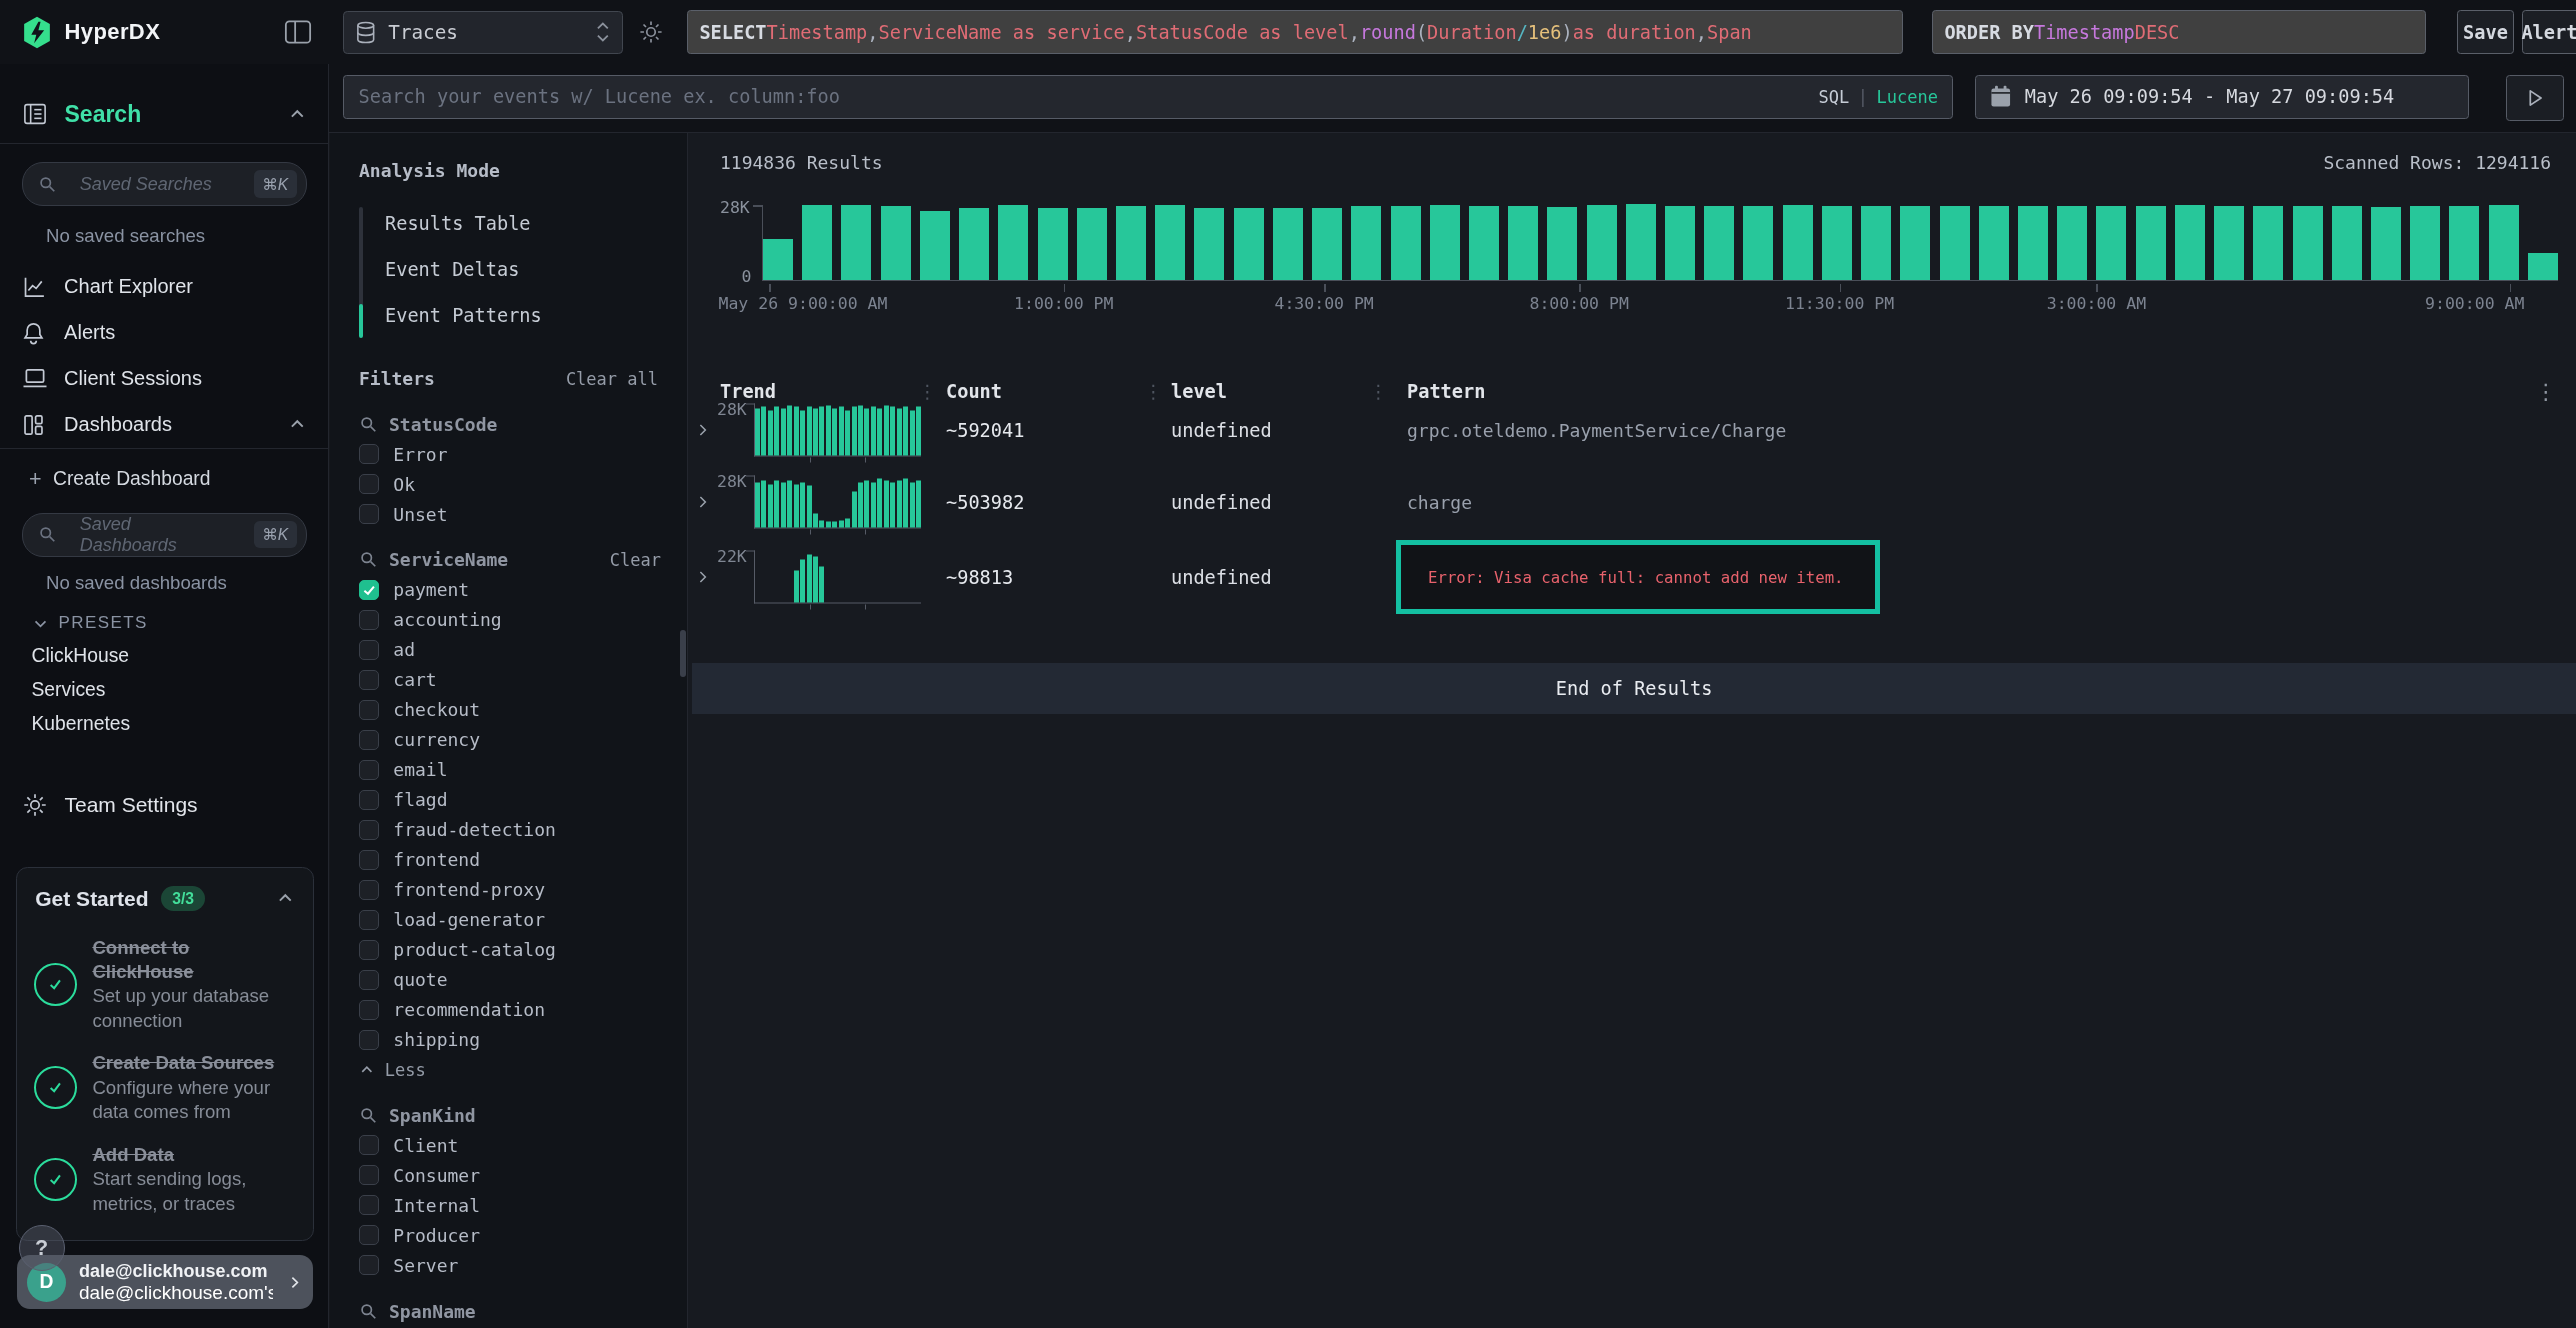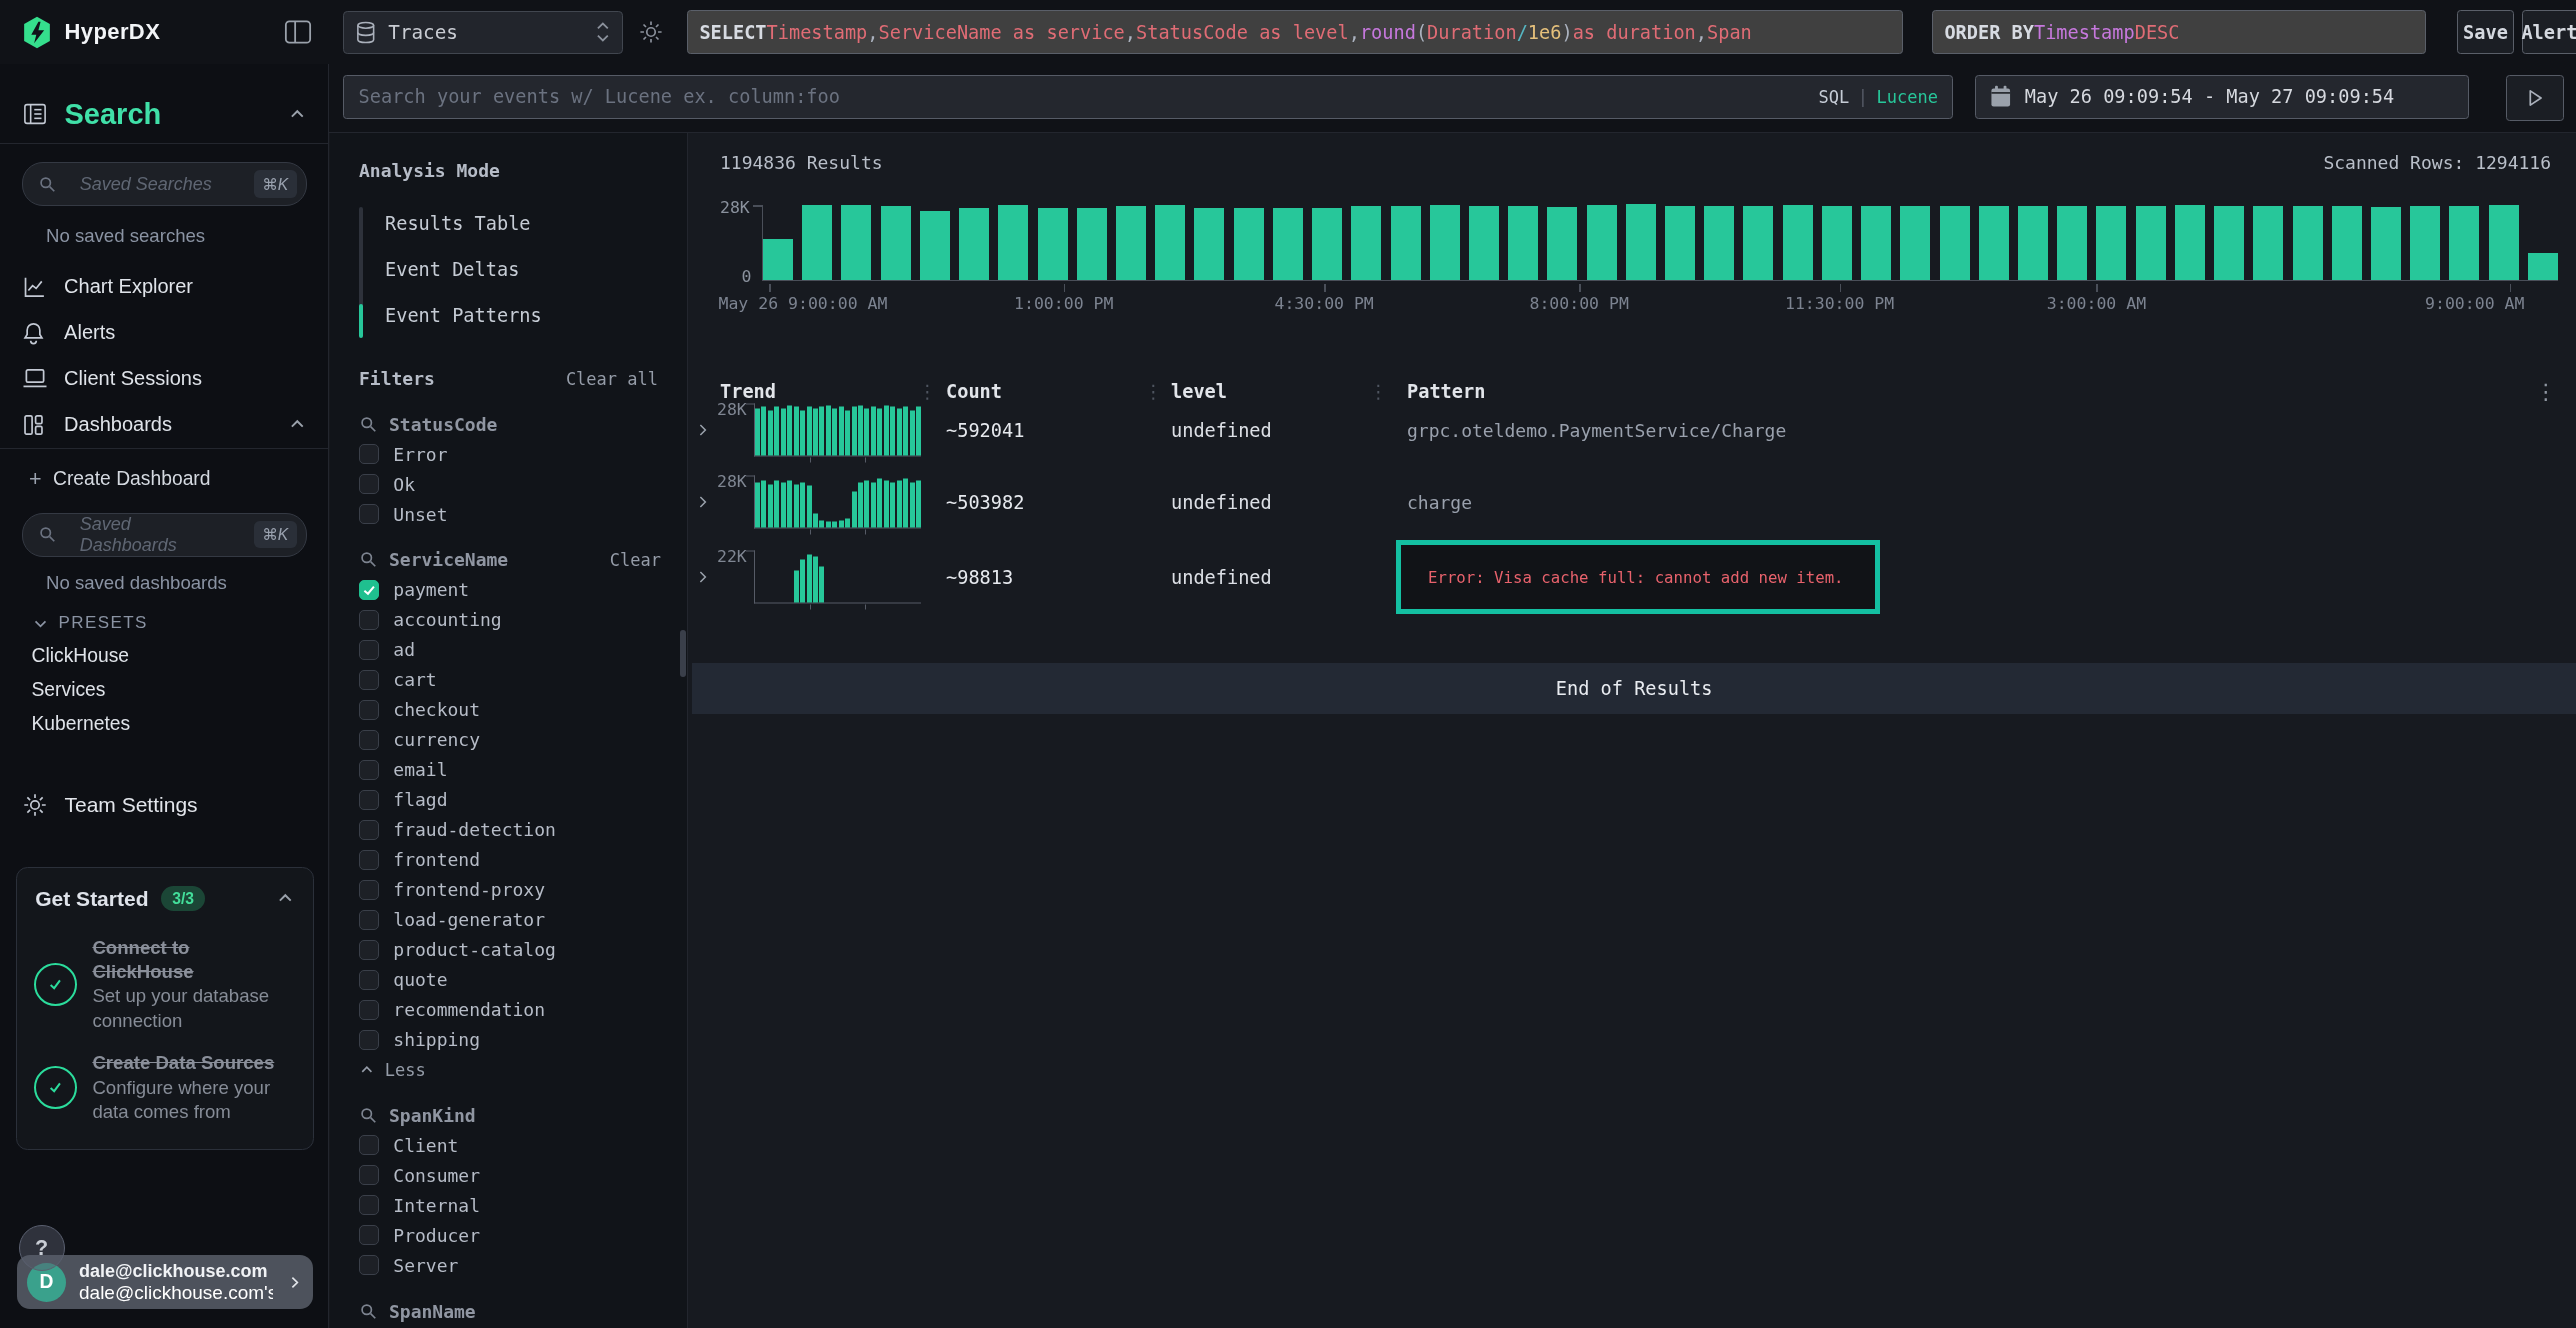--- a/index.html
+++ b/index.html
@@ -52,21 +52,21 @@
            padding:0 14.3px;box-sizing:border-box;font-size:18.6px;color:#d6d9df;}
   .run-btn{position:absolute;left:2177px;top:10.7px;width:56px;height:44px;background:#1b1e24;
            border:0.7px solid #565b66;border-radius:3.6px;display:flex;align-items:center;
            justify-content:center;color:#aab0bb;}
 
   
   .sidebar{position:absolute;left:0;top:64px;width:329px;height:1264px;background:#0d0f14;
            border-right:0.7px solid #23262e;box-sizing:border-box;}
   .sb-search-head{margin-top:21.5px;height:57px;display:flex;align-items:center;gap:17px;
                   padding:0 21.5px;border-bottom:0.7px solid #23262e;box-sizing:content-box;}
-  .sb-search-head .lbl{font-weight:bold;font-size:29px;color:#40e0a8;flex:1;}
+  .sb-search-head .lbl{font-weight:bold;font-size:23px;color:#40e0a8;flex:1;}
   .pill-input{margin:18.6px 21.5px 0 21.5px;height:42px;background:#1d2026;border:0.7px solid #343943;
               border-radius:21px;display:flex;align-items:center;gap:23px;padding:0 8.6px 0 15.7px;font-style:italic;}
   .pill-ph{color:#5f6673;font-size:18px;flex:1;}
   .kbd{background:#2a2f38;color:#9aa2af;border-radius:5.7px;font-size:15.7px;padding:4.3px 8.6px;}
   .muted-line{margin:18.6px 0 0 46px;color:#8a93a3;font-size:18.6px;}
   .nav-item{height:46px;display:flex;align-items:center;gap:18.6px;padding:0 21.5px;color:#dfe3e9;
             font-size:20px;}
   .nav-item .nicon{color:#c3c9d4;width:24px;}
   .nav-item .grow{flex:1;}
   .nav-sep{border-bottom:0.7px solid #23262e;}
@@ -405,20 +405,31 @@
         <span class="gs-check">
           <svg width="18.6" height="18.6" viewBox="0 0 24 24" fill="none" stroke="currentColor" stroke-width="2.6">
               <polyline points="6,13 10.5,17 18,7"></polyline>
             </svg>
         </span>
         <span class="gs-col">
           <div class="gs-step-title">Create Data Sources</div>
           <div class="gs-step-desc">Configure where your data comes from</div>
         </span>
       </div>
+      <div class="gs-step">
+        <span class="gs-check">
+          <svg width="18.6" height="18.6" viewBox="0 0 24 24" fill="none" stroke="currentColor" stroke-width="2.6">
+              <polyline points="6,13 10.5,17 18,7"></polyline>
+            </svg>
+        </span>
+        <span class="gs-col">
+          <div class="gs-step-title">Add Data</div>
+          <div class="gs-step-desc">Start sending logs, metrics, or traces</div>
+        </span>
+      </div>
     </div>
 
     <div class="help-btn">?</div>
 
     <div class="user-chip">
       <span class="avatar">D</span>
       <span class="chip-col">
         <div class="chip-email">dale@clickhouse.com</div>
         <div class="chip-sub">dale@clickhouse.com's</div>
       </span>

